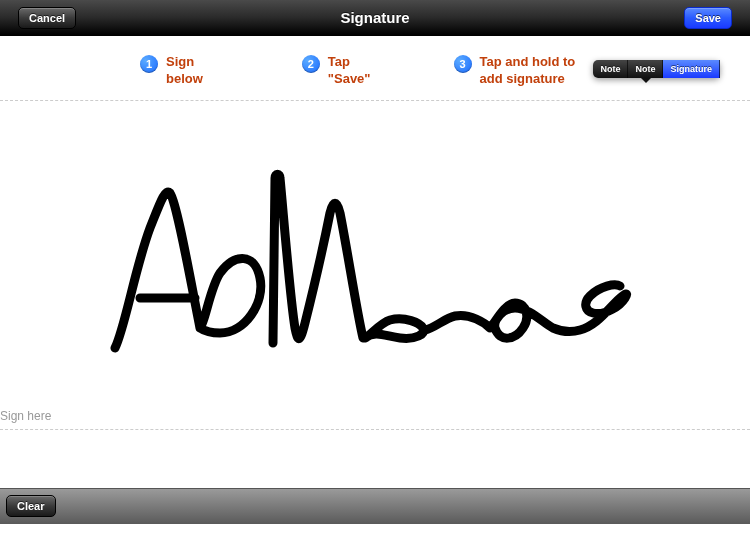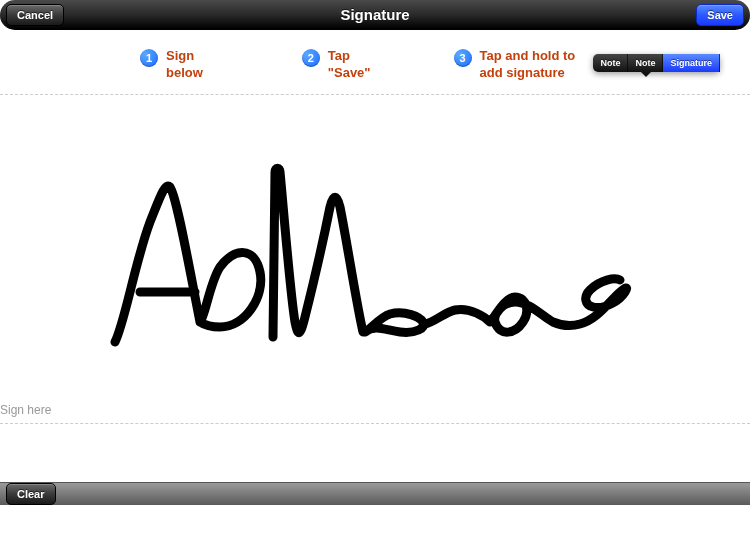--- a/index.html
+++ b/index.html
@@ -9,29 +9,28 @@
     }
     body {
       width: 750px;
       height: 548px;
       font-family: -apple-system, Helvetica, Arial, sans-serif;
       background: #fff;
       overflow: hidden;
       position: relative;
     }
     .top-bar {
-      height: 30px;
+      height: 36px;
       background: linear-gradient(to bottom, #4a4a4a 0%, #2a2a2a 50%, #000 100%);
       border-bottom: 1px solid #000;
       display: flex;
       align-items: center;
       justify-content: space-between;
-      padding: 0 6px;
-      position: relative;
-      border-radius: 17px;
+      padding: 0 18px;
+      position: relative;
     }
     .title {
       position: absolute;
       left: 0;
       right: 0;
       text-align: center;
       color: #fff;
       font-weight: bold;
       font-size: 15px;
       text-shadow: 0 -1px 0 rgba(0,0,0,0.6);
@@ -148,21 +147,21 @@
       text-align: left;
       font-size: 12px;
       color: #999;
       padding: 4px 0 6px 0;
     }
     .gap {
       height: 58px;
       background: #fff;
     }
     .bottom-bar {
-      height: 23px;
+      height: 36px;
       background: linear-gradient(to bottom, #9a9a9a 0%, #7a7a7a 50%, #5a5a5a 100%);
       border-top: 1px solid #555;
       display: flex;
       align-items: center;
       padding: 0 6px;
     }
   </style>
 </head>
 <body>
 

